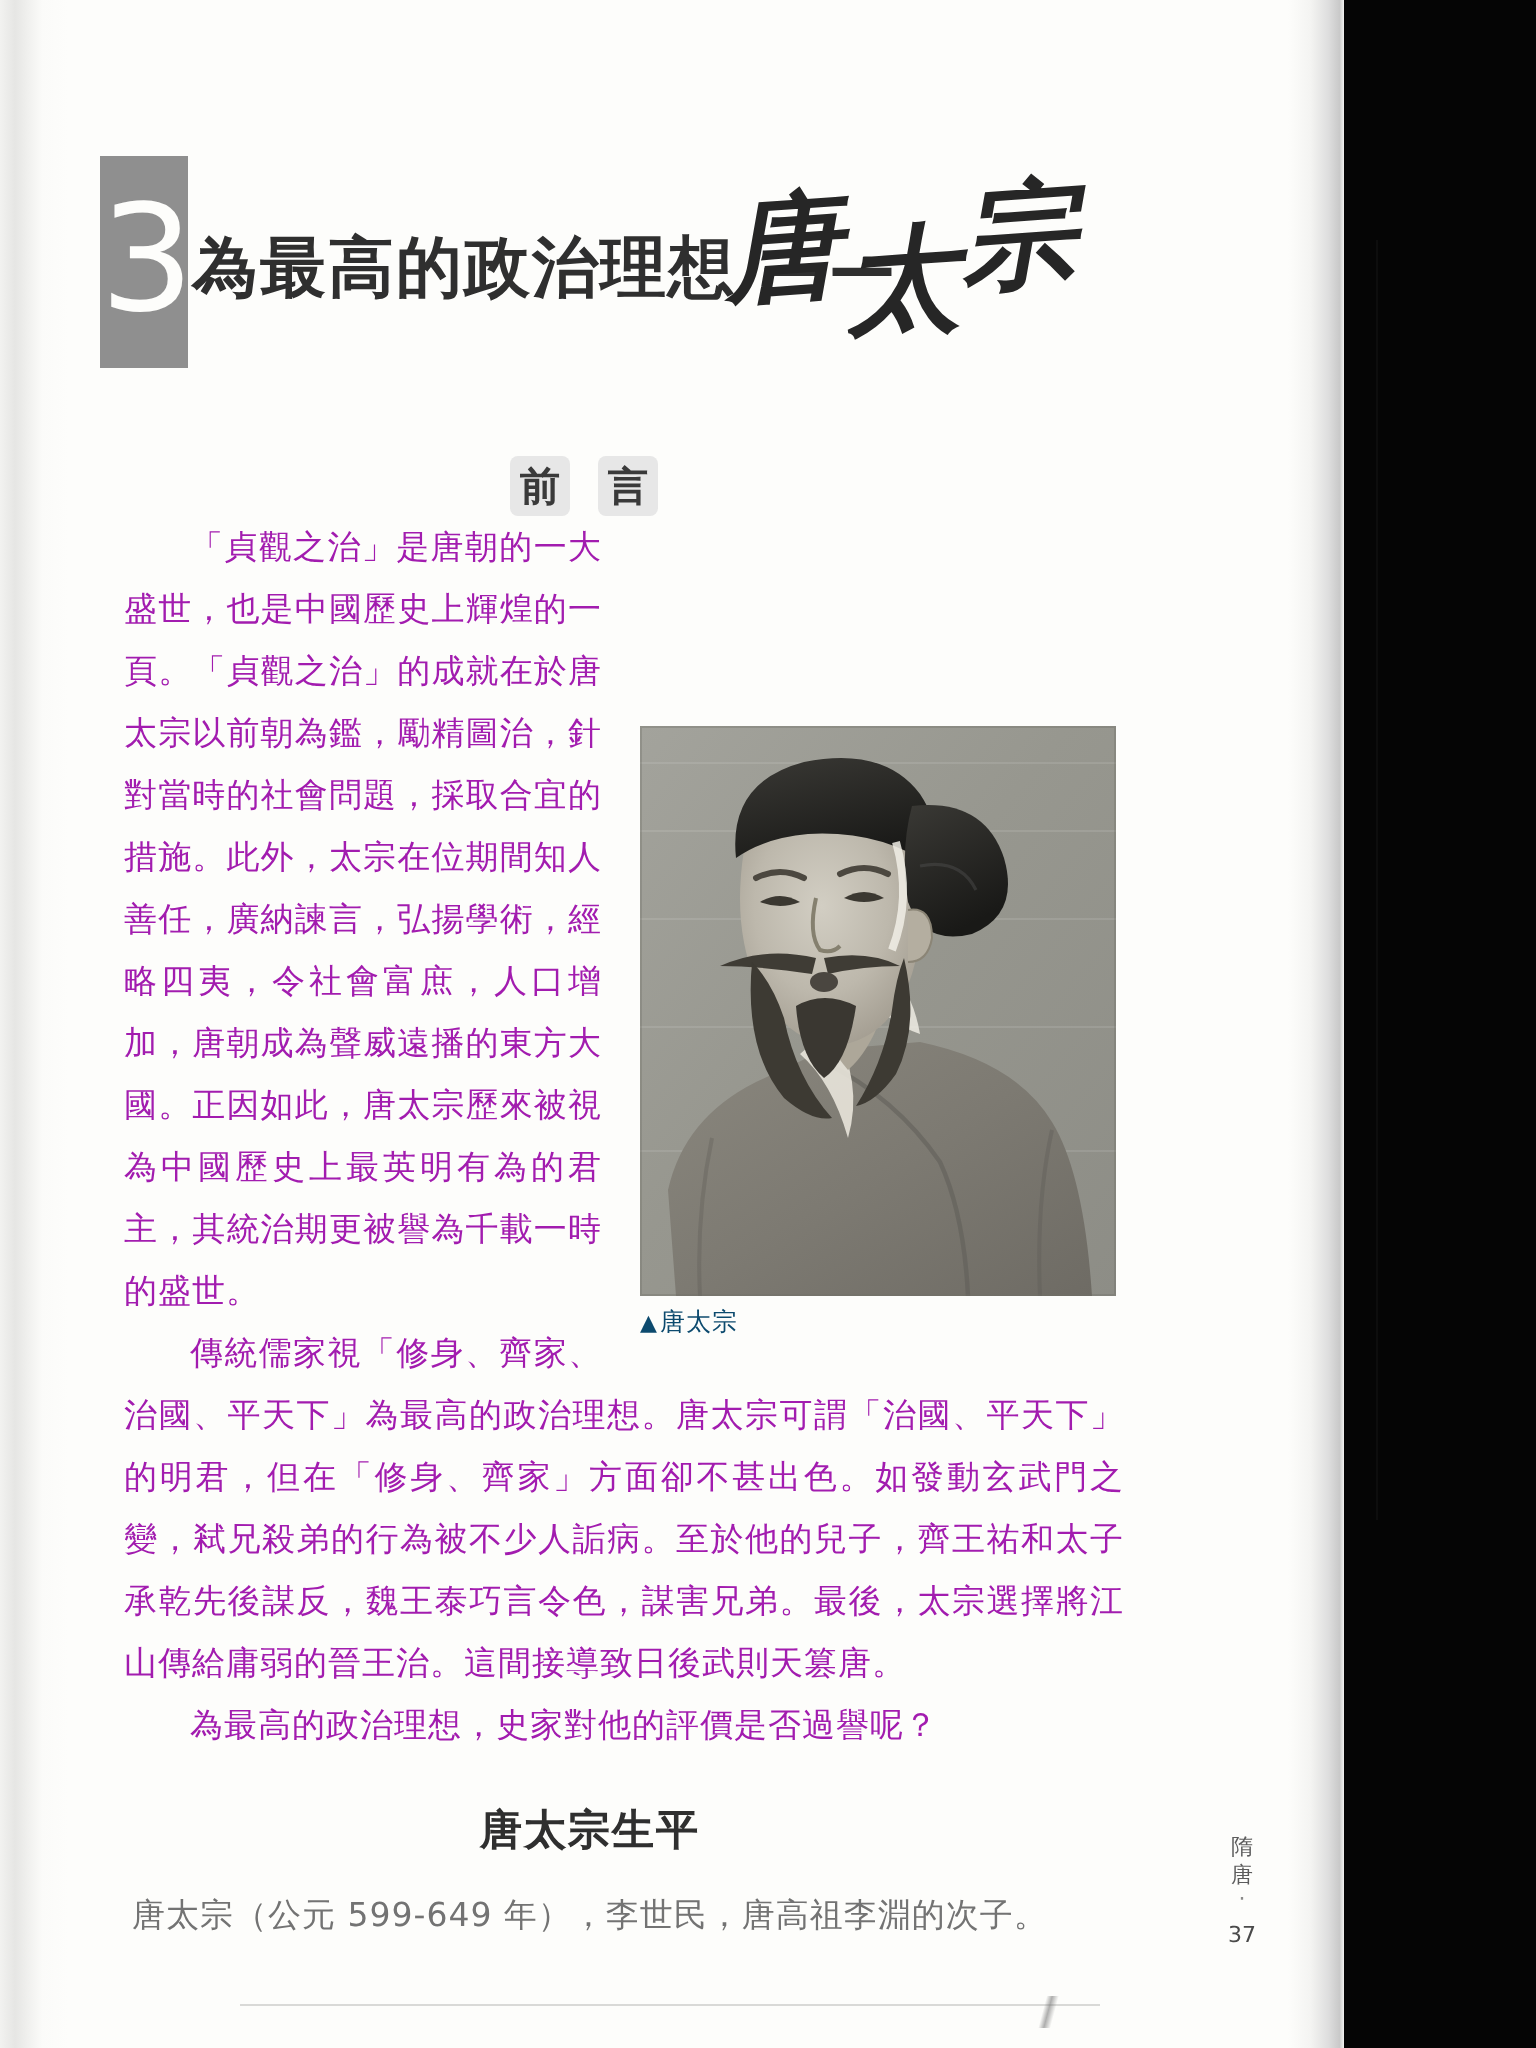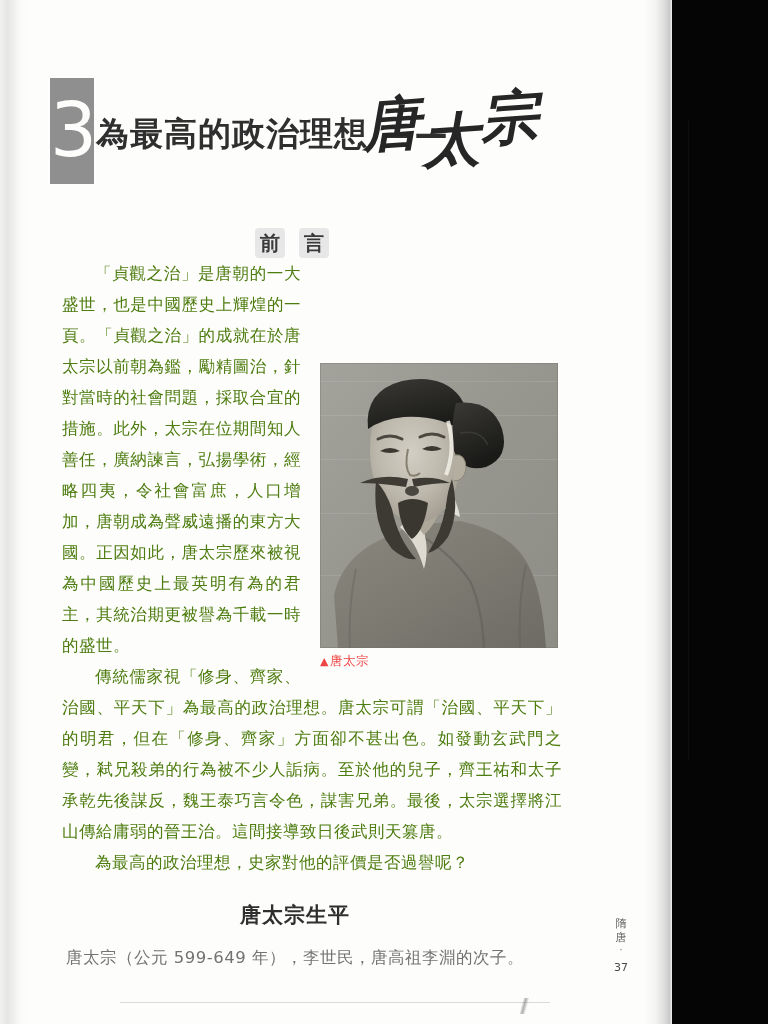--- a/index.html
+++ b/index.html
@@ -167,21 +167,21 @@
   }
 
   
   .body-text {
     position: absolute;
     left: 62px;
     top: 258px;
     width: 500px;
     font-size: 16.5px;
     line-height: 31px;
-    color: #4d7c0f;
+    color: #a21caf;
     text-align: justify;
     font-family: "DejaVu Sans", "Liberation Sans", sans-serif;
     letter-spacing: .5px;
   }
   .body-text p { margin: 0; }
   .body-text p.indent { text-indent: 2em; }
 
   
   .img-float {
     float: right;
@@ -202,21 +202,21 @@
     position: relative;
     width: 238px;
     height: 285px;
     background: #9a9a94;
     overflow: hidden;
   }
   .portrait svg { display: block; width: 100%; height: 100%; }
   .figure-caption {
     margin-top: 5px;
     font-size: 12.5px;
-    color: #ef4444;
+    color: #0c4a6e;
     letter-spacing: .5px;
     font-family: "DejaVu Sans", "Liberation Sans", sans-serif;
   }
   .figure-caption .tri { font-size: 11px; margin-right: 1px; }
 
   
   .section-heading {
     position: absolute;
     left: 240px;
     top: 884px;

